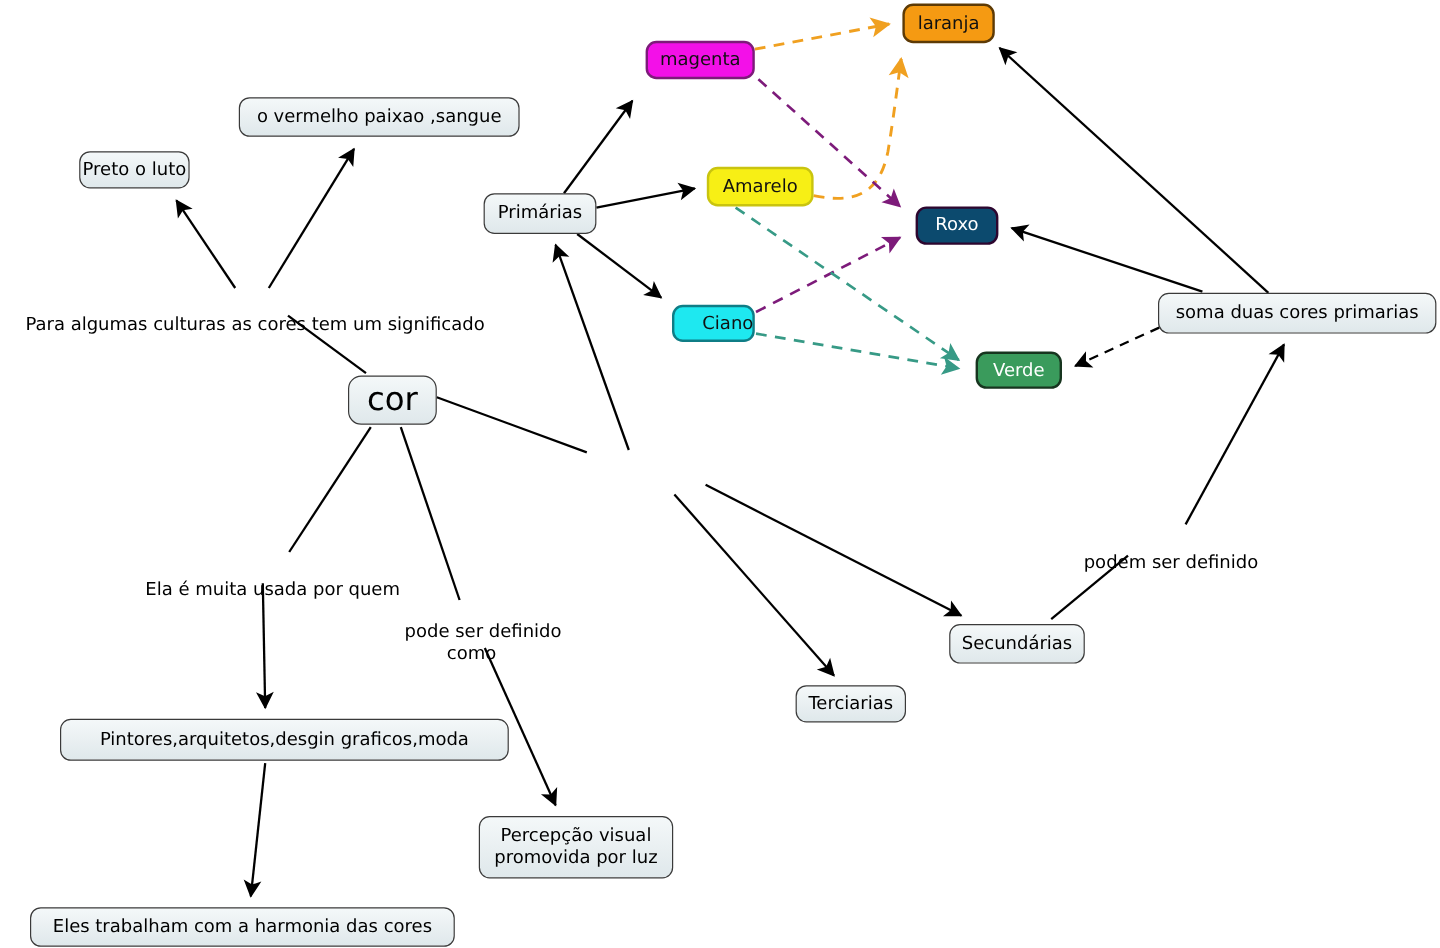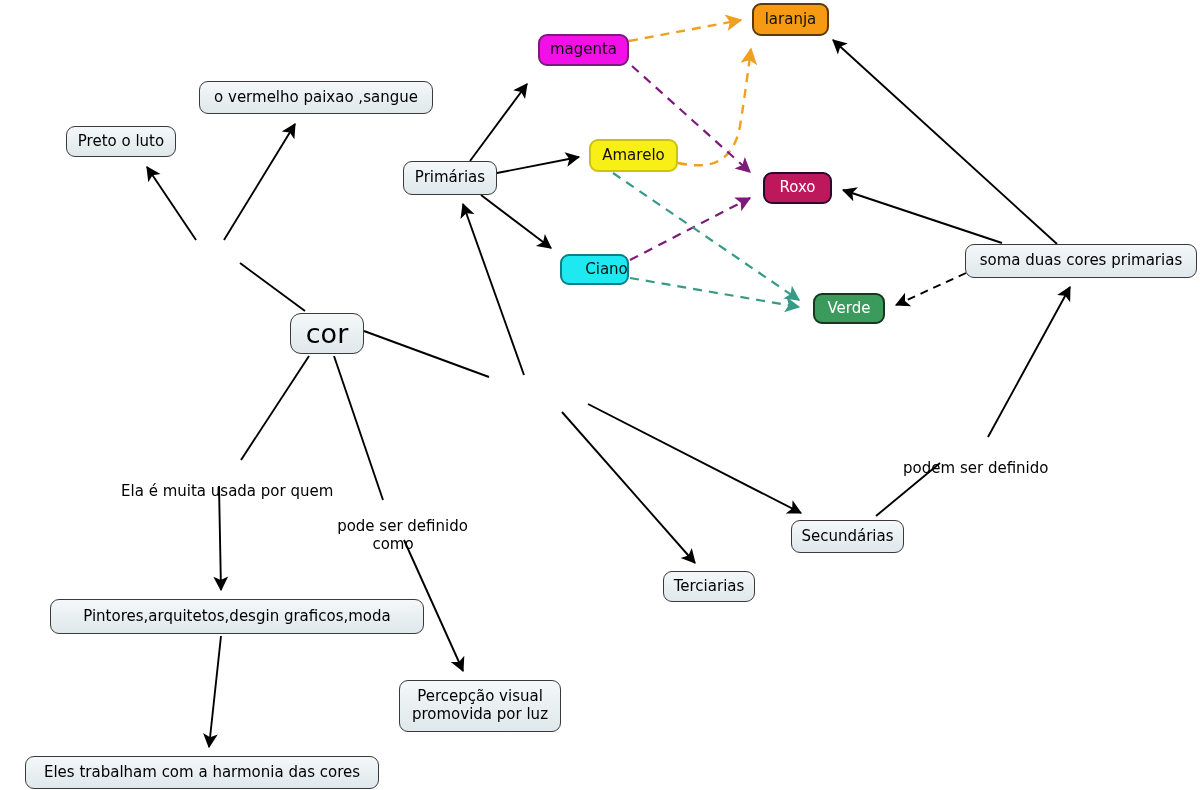--- a/index.html
+++ b/index.html
@@ -73,21 +73,21 @@
     border: 2px solid #c9c40f;
     color: #111111;
   }
   .n-ciano {
     background: #1ee8f0;
     border: 2px solid #0f7d86;
     color: #111111;
     padding-left: 24px;
   }
   .n-roxo {
-    background: #be185d;
+    background: #0c4a6e;
     border: 2px solid #2d062f;
     color: #ffffff;
   }
   .n-verde {
     background: #3a9b5c;
     border: 2px solid #17351f;
     color: #ffffff;
   }
 
   .cor-node {
@@ -169,21 +169,21 @@
       <path d="M940,463 L876,516" stroke="#000000" stroke-width="1.9"></path>
 
       <path d="M988,437 L1070,287" stroke="#000000" stroke-width="1.9" marker-end="url(#ah-black)"></path>
     </g>
   </svg>
 
   <div class="node plain cor-node" style="left:290px; top:313px; width:74px; height:41px; font-size:27px;">
     <span>cor</span>
   </div>
 
-  <div class="node plain" style="left:66px; top:126px; width:110px; height:31px; font-size:15px;">
+  <div class="node plain" style="left:66px; top:126px; width:92px; height:31px; font-size:15px;">
     <span>Preto o luto</span>
   </div>
 
   <div class="node plain" style="left:199px; top:81px; width:234px; height:33px; font-size:15px;">
     <span>o vermelho paixao ,sangue</span>
   </div>
 
   <div class="node plain" style="left:50px; top:599px; width:374px; height:35px; font-size:15px;">
     <span>Pintores,arquitetos,desgin graficos,moda</span>
   </div>
@@ -230,20 +230,23 @@
   </div>
 
   <div class="node n-roxo" style="left:763px; top:172px; width:69px; height:32px; font-size:15px;">
     <span>Roxo</span>
   </div>
 
   <div class="node n-verde" style="left:813px; top:293px; width:72px; height:31px; font-size:15px;">
     <span>Verde</span>
   </div>
 
+  <div class="label" style="left:0px; top:243px; width:406px; font-size:15px;">
+    <span>Para algumas culturas as cores tem um significado</span>
+  </div>
 
   <div class="label" style="left:102px; top:464px; width:230px; font-size:15px;">
     <span>Ela é muita usada por quem</span>
   </div>
 
   <div class="label" style="left:318px; top:499px; width:150px; font-size:15px;">
     <span>pode ser definido
 como</span>
   </div>
 

